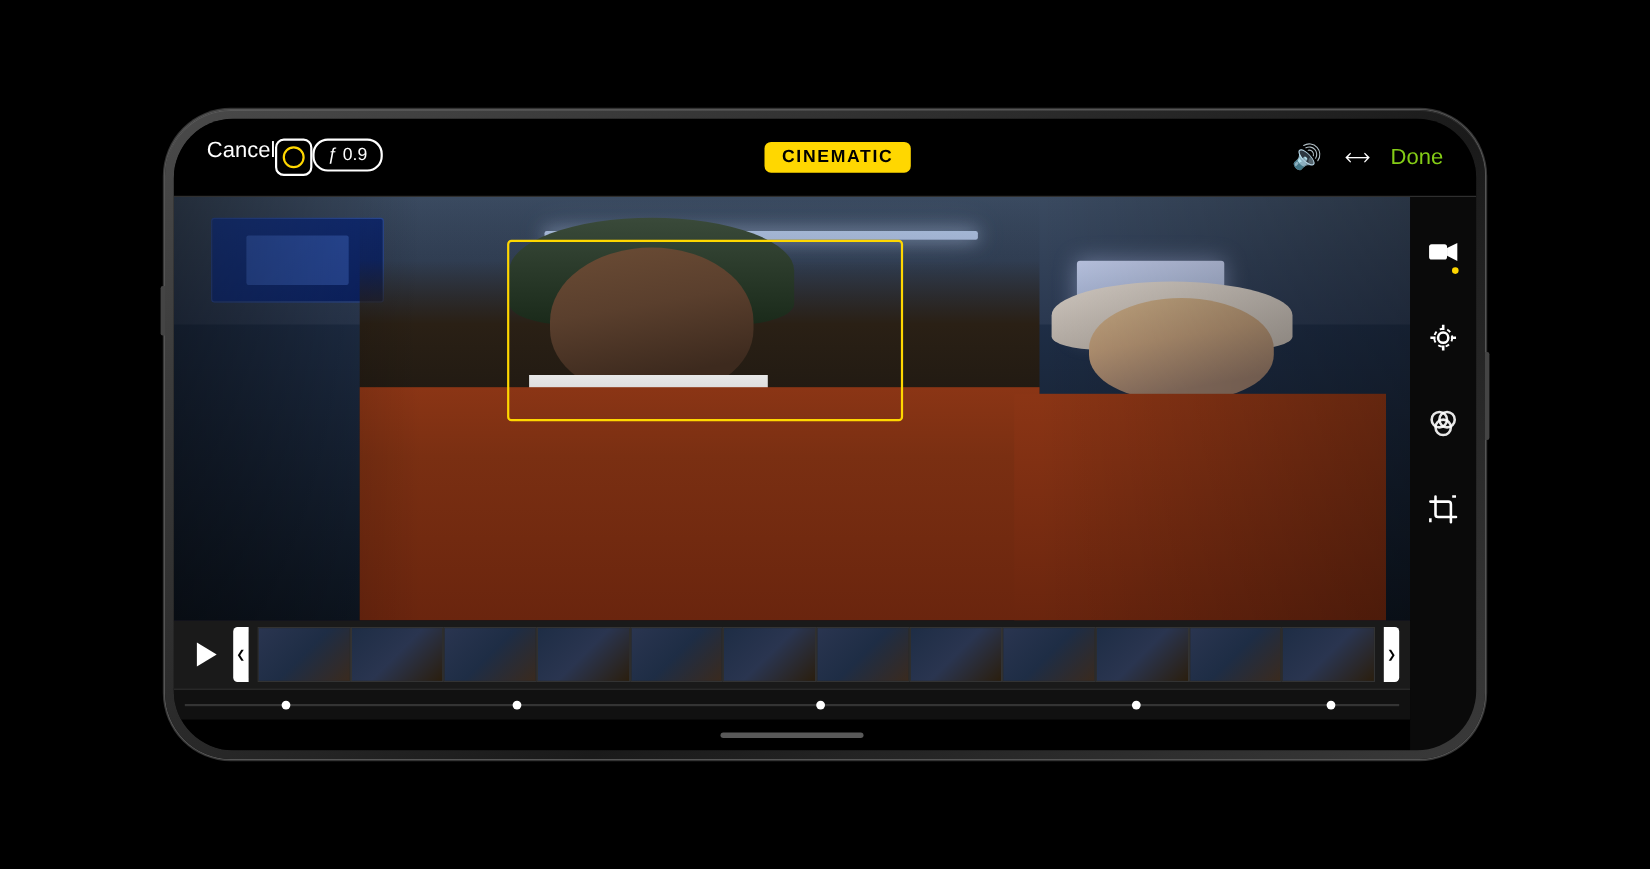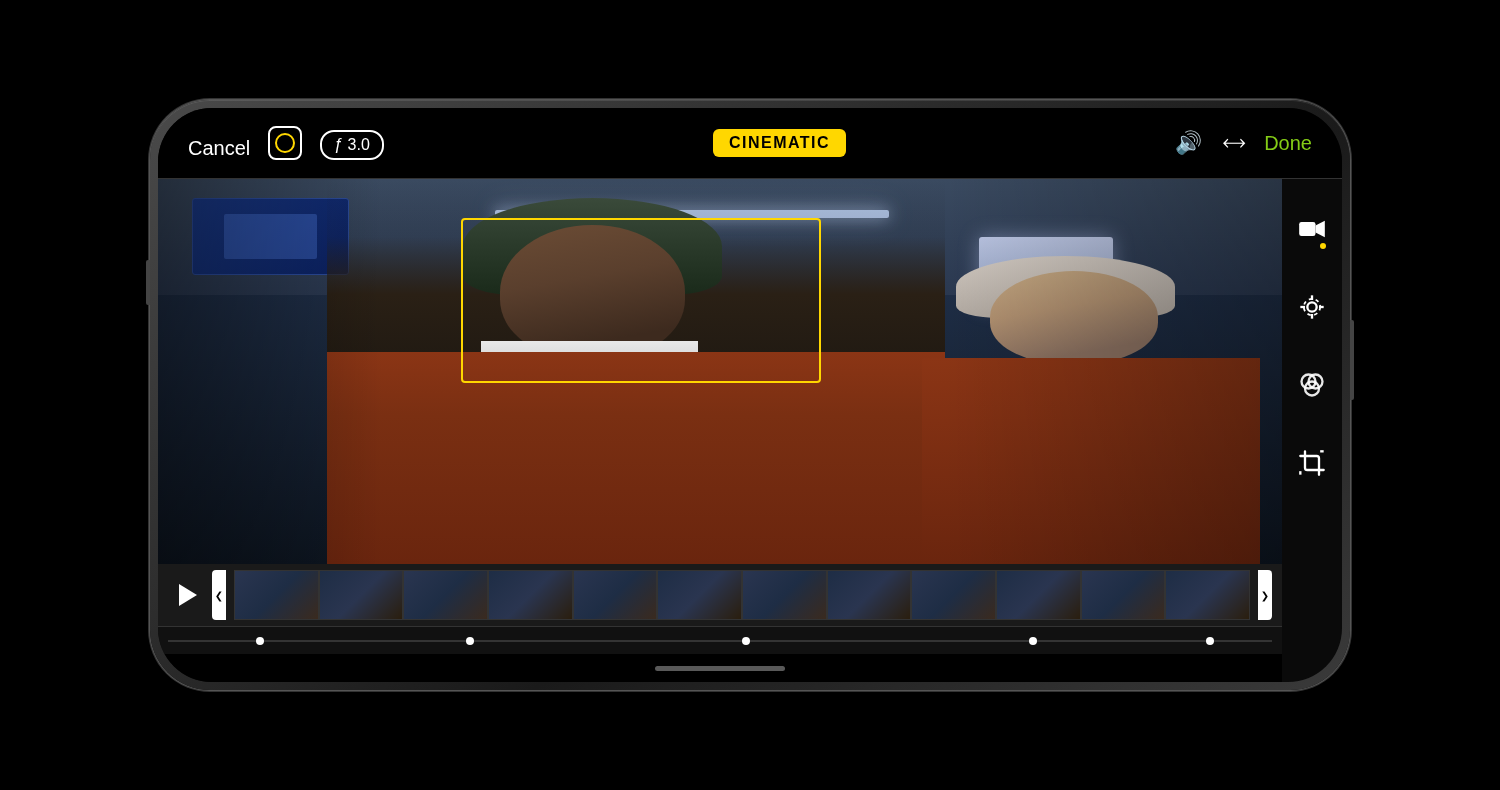--- a/index.html
+++ b/index.html
@@ -67,22 +67,21 @@
       align-items: center;
       justify-content: space-between;
       padding: 0 30px;
       height: 70px;
       background: #000;
       flex-shrink: 0;
     }
 
     .top-bar-left {
       display: flex;
-      align-items: flex-end;
-      gap: 18px;
+      align-items: flex-start;
     }
 
     .cancel-btn {
       color: #fff;
       font-size: 20px;
       font-family: -apple-system, sans-serif;
       font-weight: 400;
       cursor: pointer;
       white-space: nowrap;
     }
@@ -552,21 +551,21 @@
   <div class="btn-side-right"></div>
 
   <div class="phone-inner">
 
     <div class="top-bar">
       <div class="top-bar-left">
         <span class="cancel-btn">Cancel</span>
 
         <div class="focus-icon"></div>
 
-        <div class="aperture-btn">ƒ 3.0</div>
+        <div class="aperture-btn">ƒ 0.9</div>
       </div>
 
       <div class="top-bar-center">
         <div class="cinematic-badge">CINEMATIC</div>
       </div>
 
       <div class="top-bar-right">
         <span class="sound-icon">🔊</span>
 
         <span style="color:#fff; font-size:22px; transform:rotate(45deg); display:inline-block;">⤢</span>

